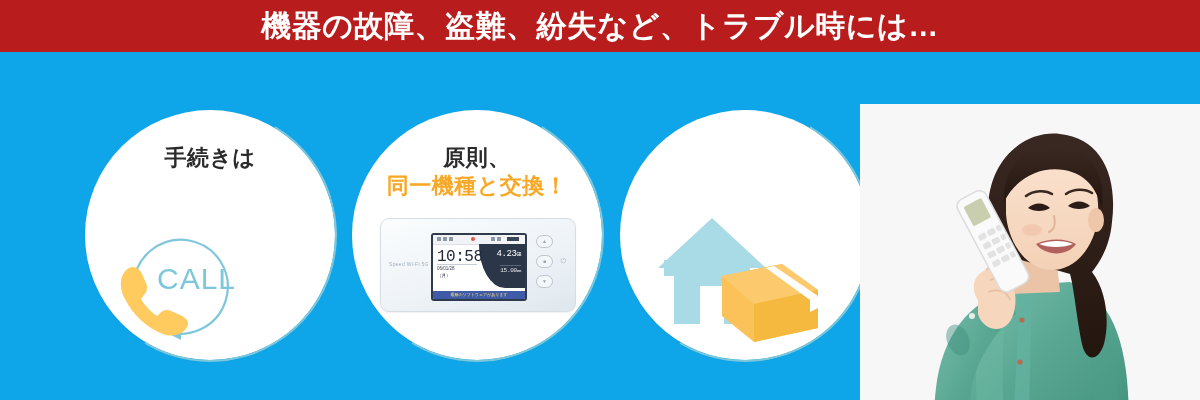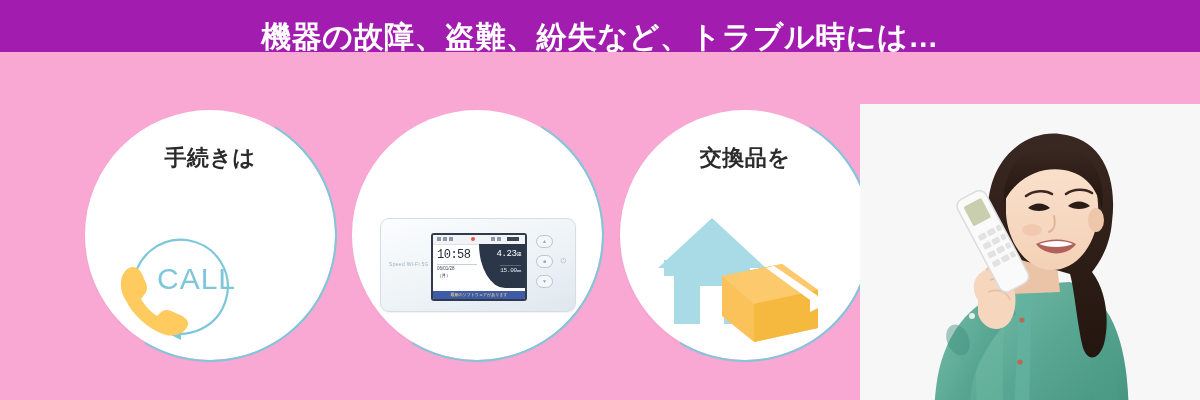--- a/index.html
+++ b/index.html
@@ -15,41 +15,41 @@
     overflow: hidden;
     font-family: "Liberation Sans", "DejaVu Sans", sans-serif;
   }
 
   
   .header-bar {
     position: absolute;
     left: 0; top: 0;
     width: 1200px;
     height: 52px;
-    background: #a21caf;
+    background: #b91c1c;
     display: flex;
-    align-items: flex-end;
+    align-items: center;
     justify-content: center;
   }
   .header-title {
     color: #ffffff;
     font-size: 30px;
     font-weight: bold;
     letter-spacing: 0.5px;
     line-height: 1;
     white-space: nowrap;
   }
 
   
   .body-area {
     position: absolute;
     left: 0; top: 52px;
     width: 1200px;
     height: 348px;
-    background: #f9a8d4;
+    background: #0ea5e9;
   }
 
   
   .circle {
     position: absolute;
     width: 250px;
     height: 250px;
     border-radius: 50%;
     background: #ffffff;
     box-shadow: 0 1px 3px rgba(0,0,0,0.04);
@@ -180,21 +180,21 @@
     right: 0; top: 9px;
     width: 46px;
     height: 44px;
     background: #2b3648;
     border-bottom-left-radius: 26px 44px;
   }
   .scr-time {
     position: absolute;
     left: 4px;
     top: 13px;
-    font-size: 12px;
+    font-size: 16px;
     color: #222b38;
     letter-spacing: -0.5px;
     font-family: "Liberation Mono", "DejaVu Sans Mono", monospace;
   }
   .scr-date {
     position: absolute;
     left: 4px;
     top: 29px;
     font-size: 4.5px;
     color: #3b4554;
@@ -322,20 +322,24 @@
                        L 35 60
                        C 33 55, 27 51, 22 54 Z"></path>
             </g>
           </svg>
           <div class="call-label">CALL</div>
         </div>
       </div>
     </div>
 
     <div class="circle circle-2">
+      <div class="circle-text">
+        <span class="line-top">原則、</span>
+        <span class="line-bottom">同一機種と交換！</span>
+      </div>
       <div class="icon-well">
         <div class="router">
           <div class="router-brand">Speed Wi-Fi 5G X12</div>
 
           <div class="router-screen">
             <div class="scr-status">
               <span class="dot" style="left:4px"></span>
               <span class="dot" style="left:10px"></span>
               <span class="dot" style="left:16px"></span>
               <span class="dot red" style="left:38px"></span>
@@ -361,21 +365,20 @@
           <div class="router-btn b1">▲</div>
           <div class="router-btn b2">■</div>
           <div class="router-btn b3">▼</div>
           <div class="router-power">⏻</div>
         </div>
       </div>
     </div>
 
     <div class="circle circle-3">
       <div class="circle-text">
-        <span class="line-top">交換品を</span>
       </div>
       <div class="icon-well">
         <div class="delivery-icon">
           <svg width="180" height="130" viewBox="0 0 180 130" aria-hidden="true">
 
             <g fill="#a9dbe6">
               <polygon points="62,6 8,56 24,56 24,112 100,112 100,56 116,56"></polygon>
               <rect x="14" y="48" width="10" height="16"></rect>
             </g>
 

